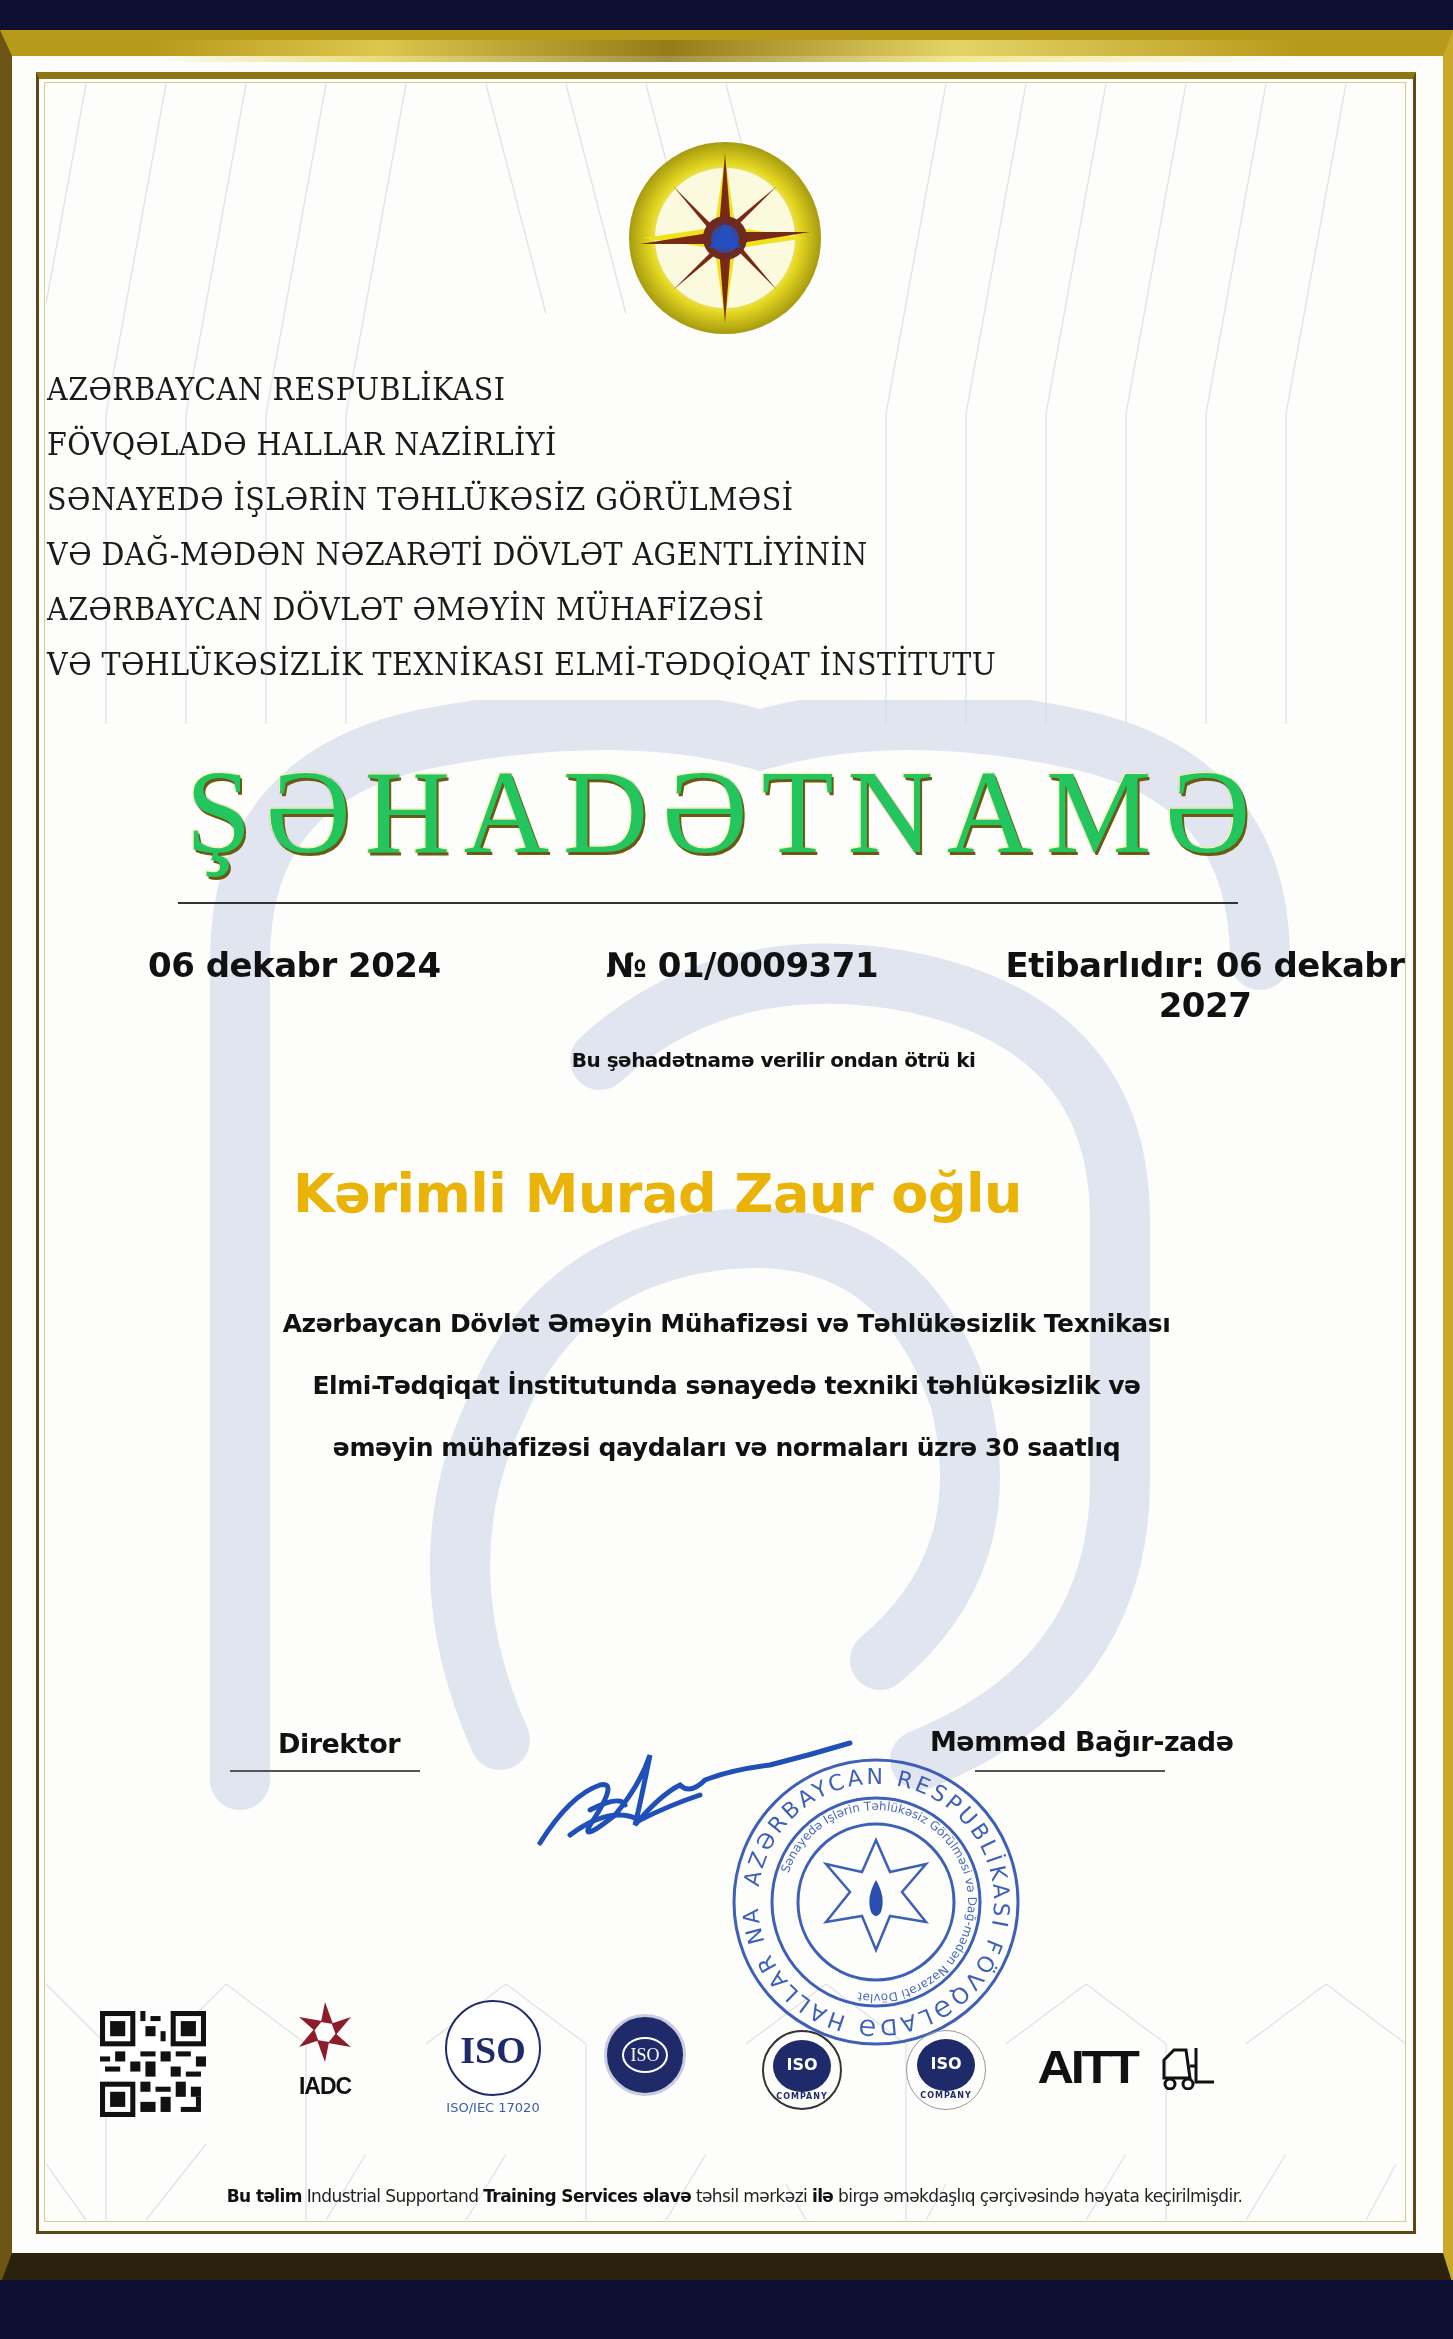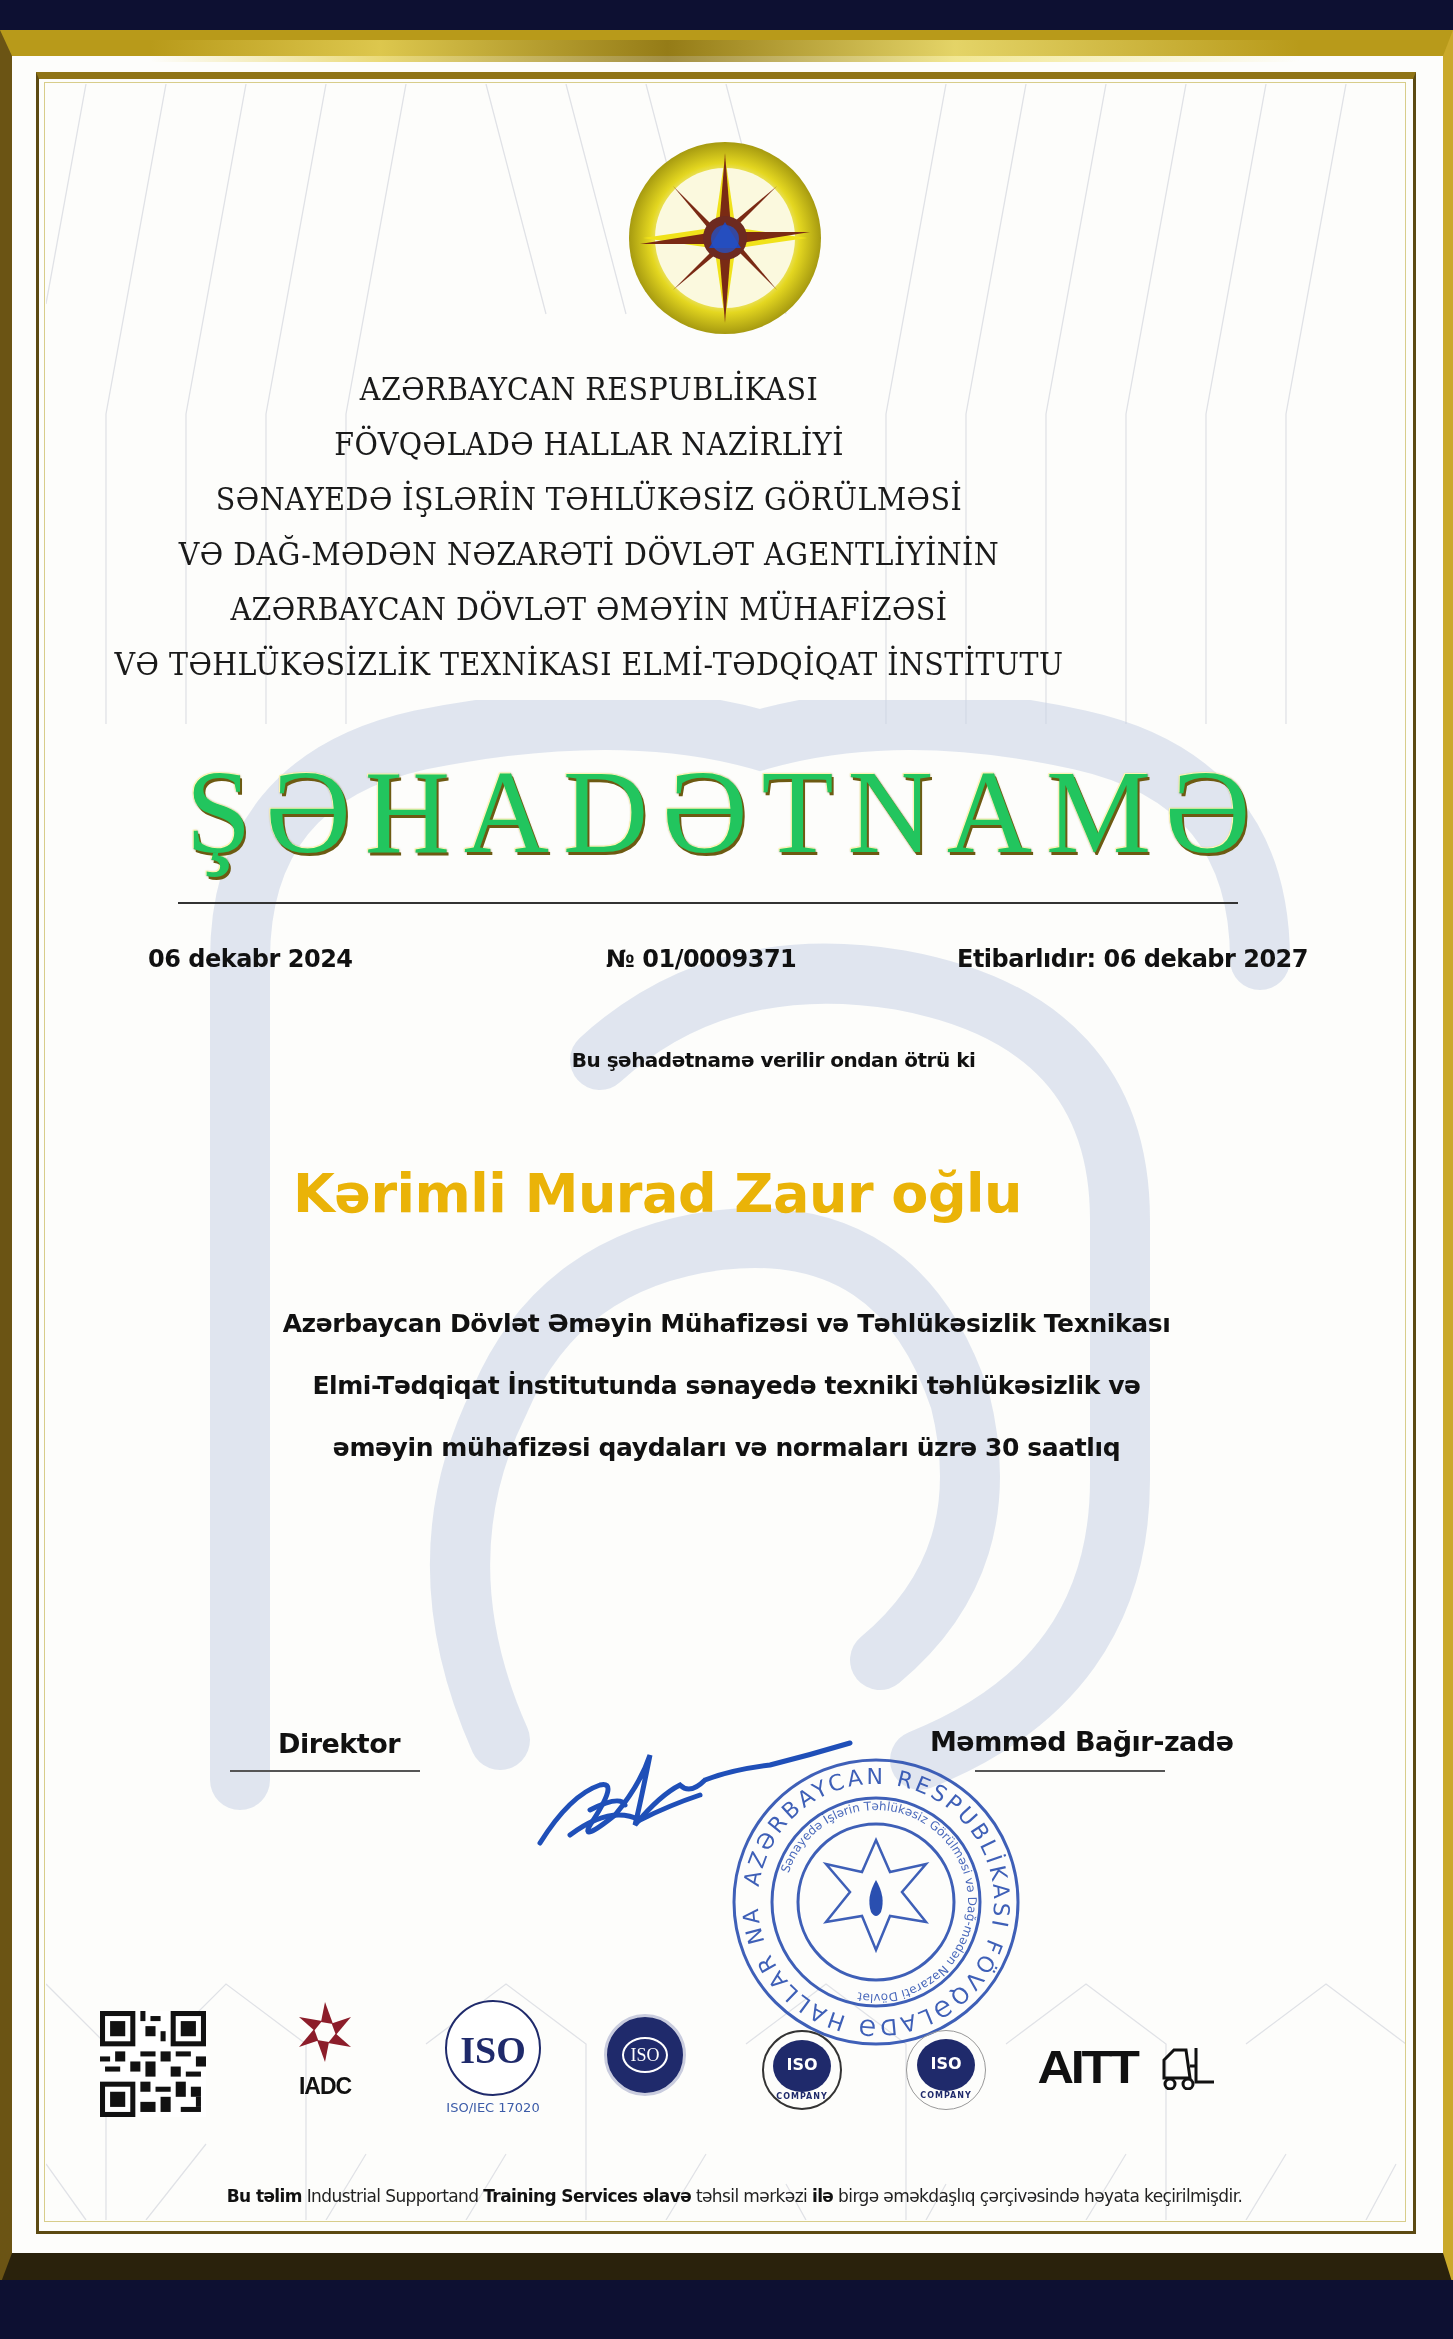--- a/index.html
+++ b/index.html
@@ -38,34 +38,34 @@
 
   
   .pattern { position: absolute; left: 46px; top: 84px; width: 1360px; height: 2136px; overflow: hidden; opacity: .55; }
 
   
   .watermark { position: absolute; left: 200px; top: 700px; width: 1100px; height: 1120px; opacity: .55; }
 
   .emblem { position: absolute; left: 625px; top: 138px; width: 200px; height: 200px; }
 
   .org-block {
-    position: absolute; left: 0; top: 362px; width: 1178px; text-align: center;
+    position: absolute; left: 0; top: 362px; width: 1178px; text-align: left;
     font-family: "DejaVu Serif", serif; color: #1a1a1a;
   }
   .org-line { font-size: 31px; line-height: 55px; letter-spacing: 0.5px; transform: scaleX(0.92); }
 
   .title {
     position: absolute; left: 175px; top: 745px; width: 1100px; text-align: center;
     font-family: "Liberation Serif", serif; font-size: 118px; letter-spacing: 14px;
     color: #22c55e;
     text-shadow: 2px 3px 0 #6d5a12, -1px -1px 0 #fff6b0, 0 0 2px #7a6512;
   }
   .title-rule { position: absolute; left: 178px; top: 902px; width: 1060px; height: 2px; background: #333; }
 
-  .meta-row { position: absolute; top: 945px; font-family: "DejaVu Sans", sans-serif; font-weight: bold; font-size: 24px; color: #111; letter-spacing: -0.5px; }
+  .meta-row { position: absolute; top: 945px; font-family: "DejaVu Sans", sans-serif; font-weight: bold; font-size: 34px; color: #111; letter-spacing: -0.5px; text-align: center; }
 
   .intro { position: absolute; left: 0; top: 1048px; width: 1453px; text-align: center; font-size: 20px; color: #111; font-weight: bold; letter-spacing: -0.5px; margin-left: 47px; }
   .recipient { position: absolute; left: 0; top: 1162px; width: 1315px; text-align: center; font-size: 54px; font-weight: bold; color: #eab308; letter-spacing: -0.5px; }
 
   .body-text {
     position: absolute; left: 200px; top: 1293px; width: 1053px; text-align: center;
     font-size: 25px; font-weight: bold; color: #111; line-height: 62px; letter-spacing: -0.4px;
   }
 
   .sig-label { position: absolute; font-size: 27px; color: #111; font-weight: bold; letter-spacing: -0.5px; }

